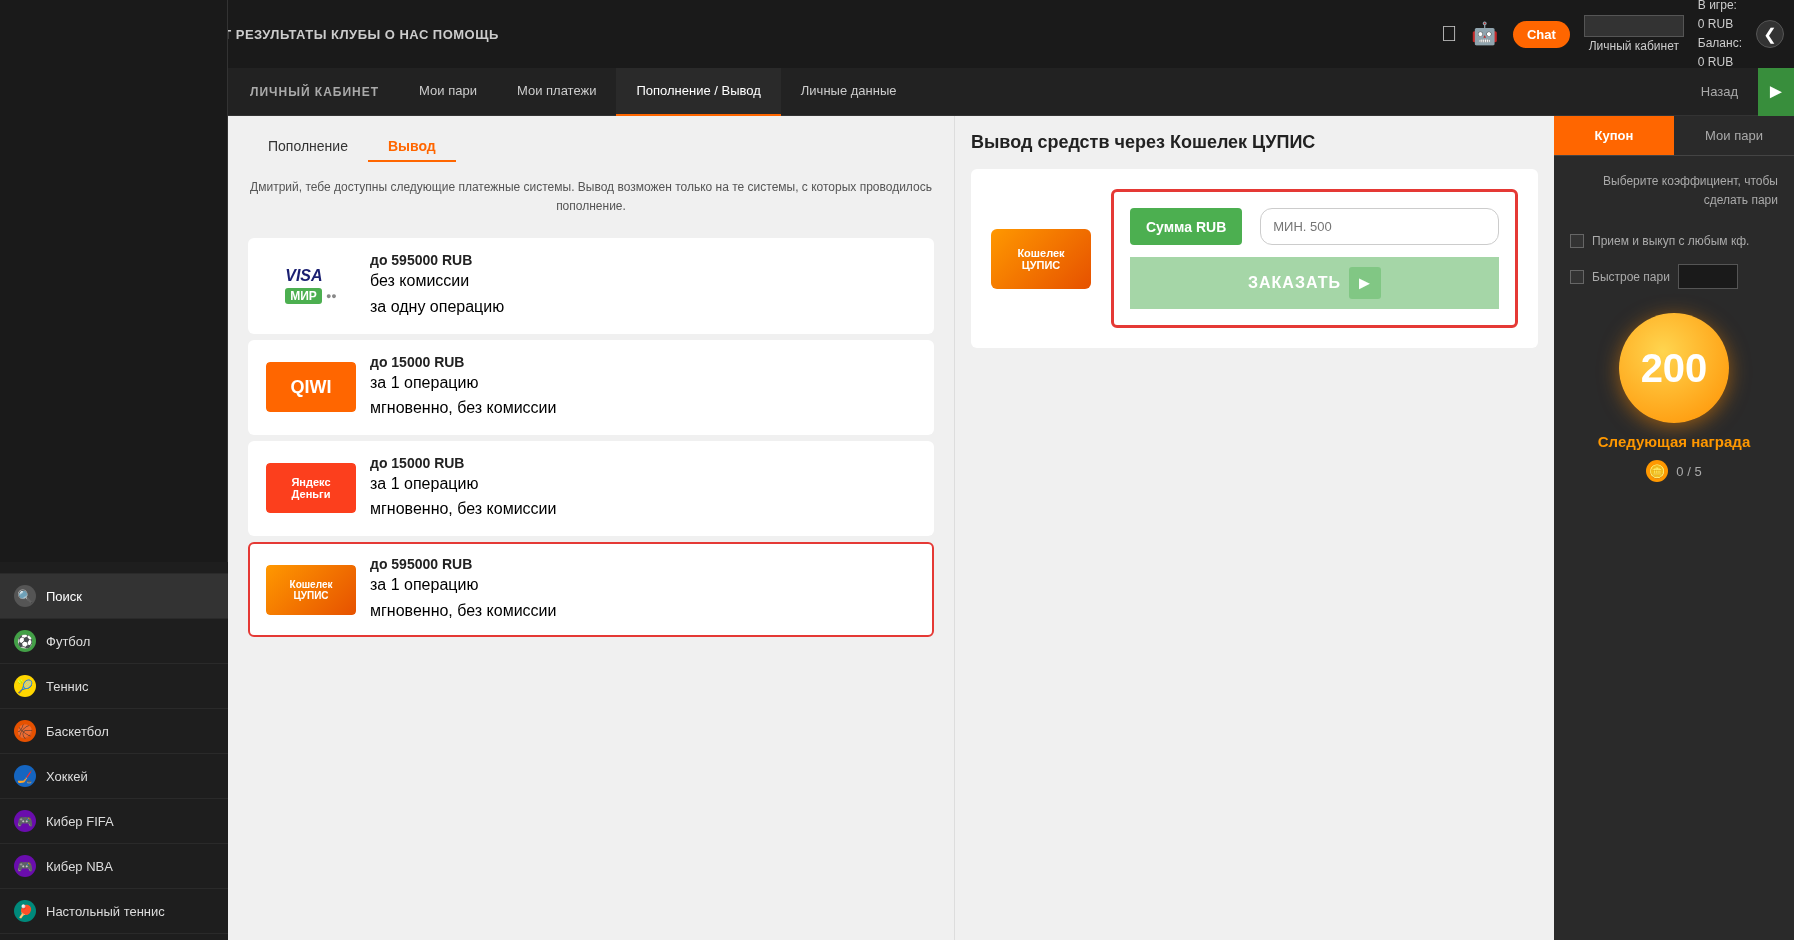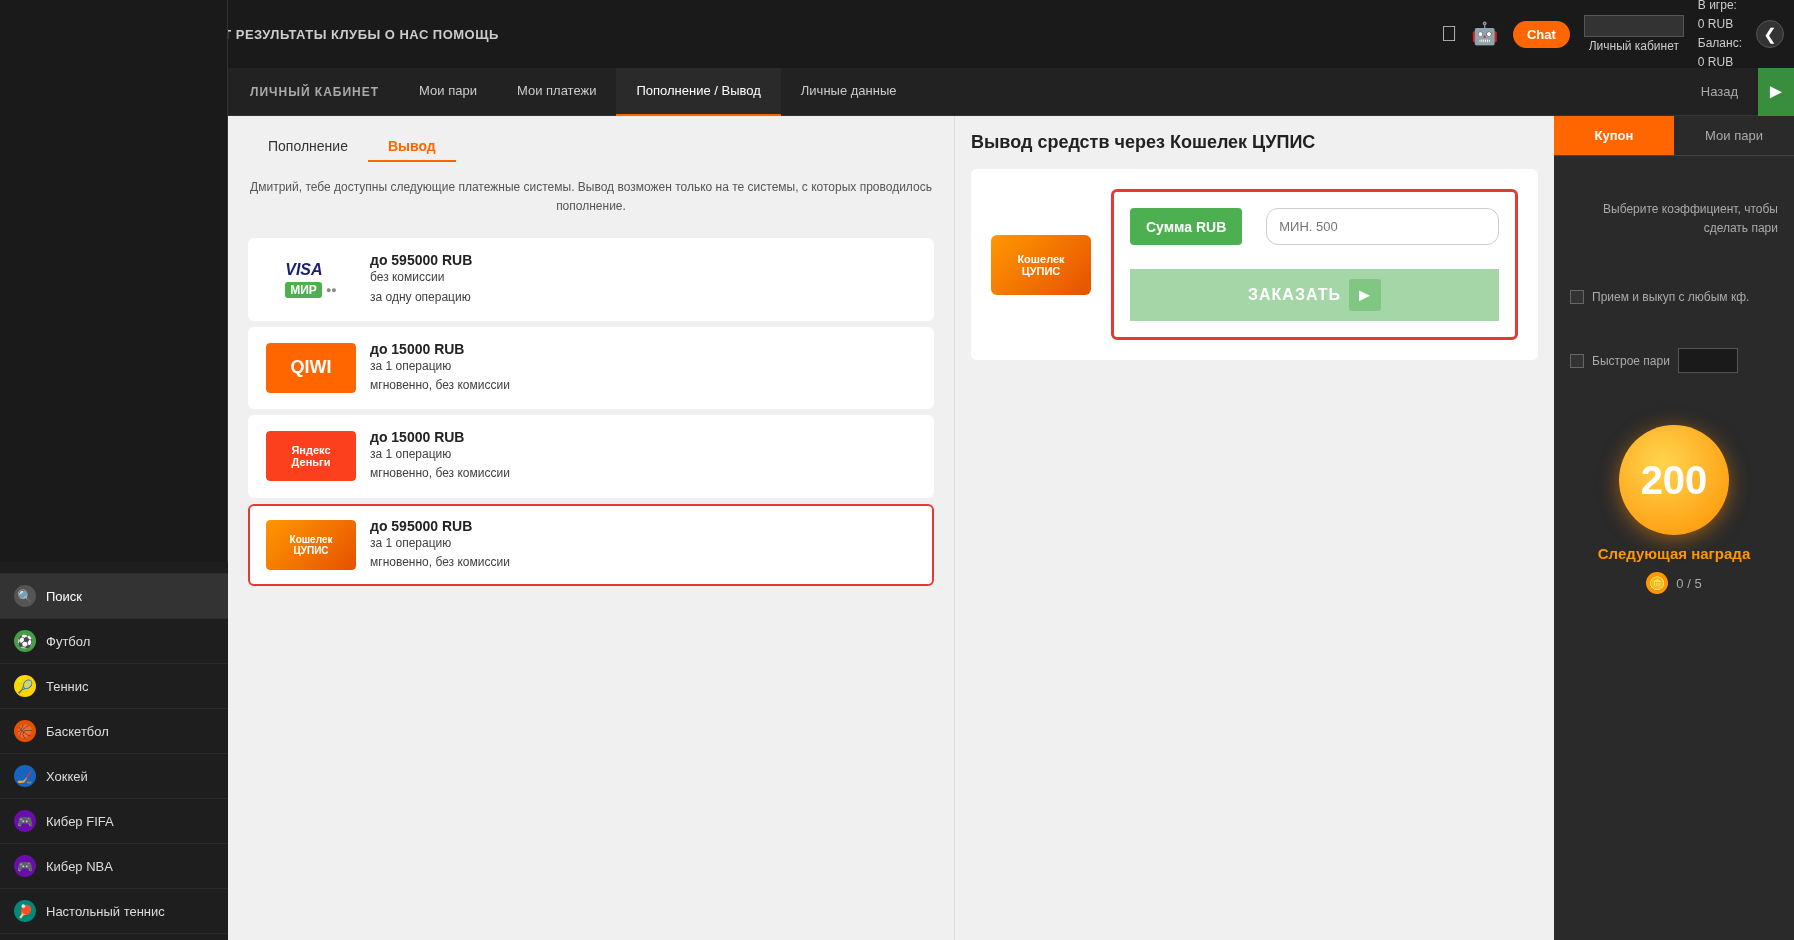--- a/index.html
+++ b/index.html
@@ -189,40 +189,40 @@
       display: flex; flex-direction: column; gap: 3px;
     }
     .visa-text { color: #1a1f71; font-size: 16px; font-weight: bold; font-style: italic; }
     .mir-badge { background: #4caf50; color: #fff; font-size: 12px; padding: 1px 5px; border-radius: 3px; font-weight: bold; }
     .qiwi-logo { background: #ff6600; width: 90px; height: 50px; border-radius: 4px; display: flex; align-items: center; justify-content: center; }
     .qiwi-inner { color: #fff; font-size: 18px; font-weight: bold; }
     .yadex-logo { background: #fc3f1d; width: 90px; height: 50px; border-radius: 4px; display: flex; align-items: center; justify-content: center; }
     .koshelek-logo-pm { background: linear-gradient(135deg, #ff9800, #e65100); width: 90px; height: 50px; border-radius: 4px; display: flex; align-items: center; justify-content: center; }
     .payment-info {}
     .payment-limit { font-size: 14px; font-weight: bold; color: #222; }
-    .payment-details { font-size: 12px; color: #404040; line-height: 1.6; }
+    .payment-details { font-size: 16px; color: #000000; line-height: 1.6; }
     .withdrawal-title {
       font-size: 18px; font-weight: bold; color: #222; margin-bottom: 16px;
     }
     .koshelek-card {
       background: #fff; border-radius: 6px; padding: 20px;
       margin-bottom: 16px; display: flex; align-items: center; gap: 20px;
     }
     .koshelek-brand {
       background: linear-gradient(135deg, #ff9800, #e65100);
       width: 100px; height: 60px; border-radius: 6px;
       display: flex; align-items: center; justify-content: center;
       color: #fff; font-size: 11px; font-weight: bold; text-align: center;
       flex-direction: column;
     }
     .withdrawal-form-box {
       border: 3px solid #e53935; border-radius: 6px; padding: 16px; background: #fff;
     }
     .withdrawal-form-row {
-      display: flex; gap: 24px; margin-bottom: 24px;
+      display: flex; gap: 18px; margin-bottom: 12px;
     }
     .sum-label {
       background: #4caf50; color: #fff; padding: 10px 16px;
       font-size: 14px; font-weight: bold; border-radius: 4px; white-space: nowrap;
       display: flex; align-items: center;
     }
     .sum-input {
       flex: 1; border: 1px solid #ccc; padding: 10px 12px;
       font-size: 13px; color: #aaa; border-radius: 12px;
     }
@@ -238,21 +238,20 @@
       display: flex; align-items: center; justify-content: center; font-size: 18px;
     }
 
     
     .right-panel {
       width: 240px;
       background: #2a2a2a;
       flex-shrink: 0;
       display: flex;
       flex-direction: column;
-      gap: 28px;
     }
     .coupon-tabs {
       display: flex; border-bottom: 1px solid #444;
     }
     .coupon-tab {
       flex: 1; padding: 12px 8px; text-align: center;
       color: #aaa; font-size: 13px; cursor: pointer;
     }
     .coupon-tab.active { background: #ff6600; color: #fff; font-weight: bold; }
     .coupon-info {

